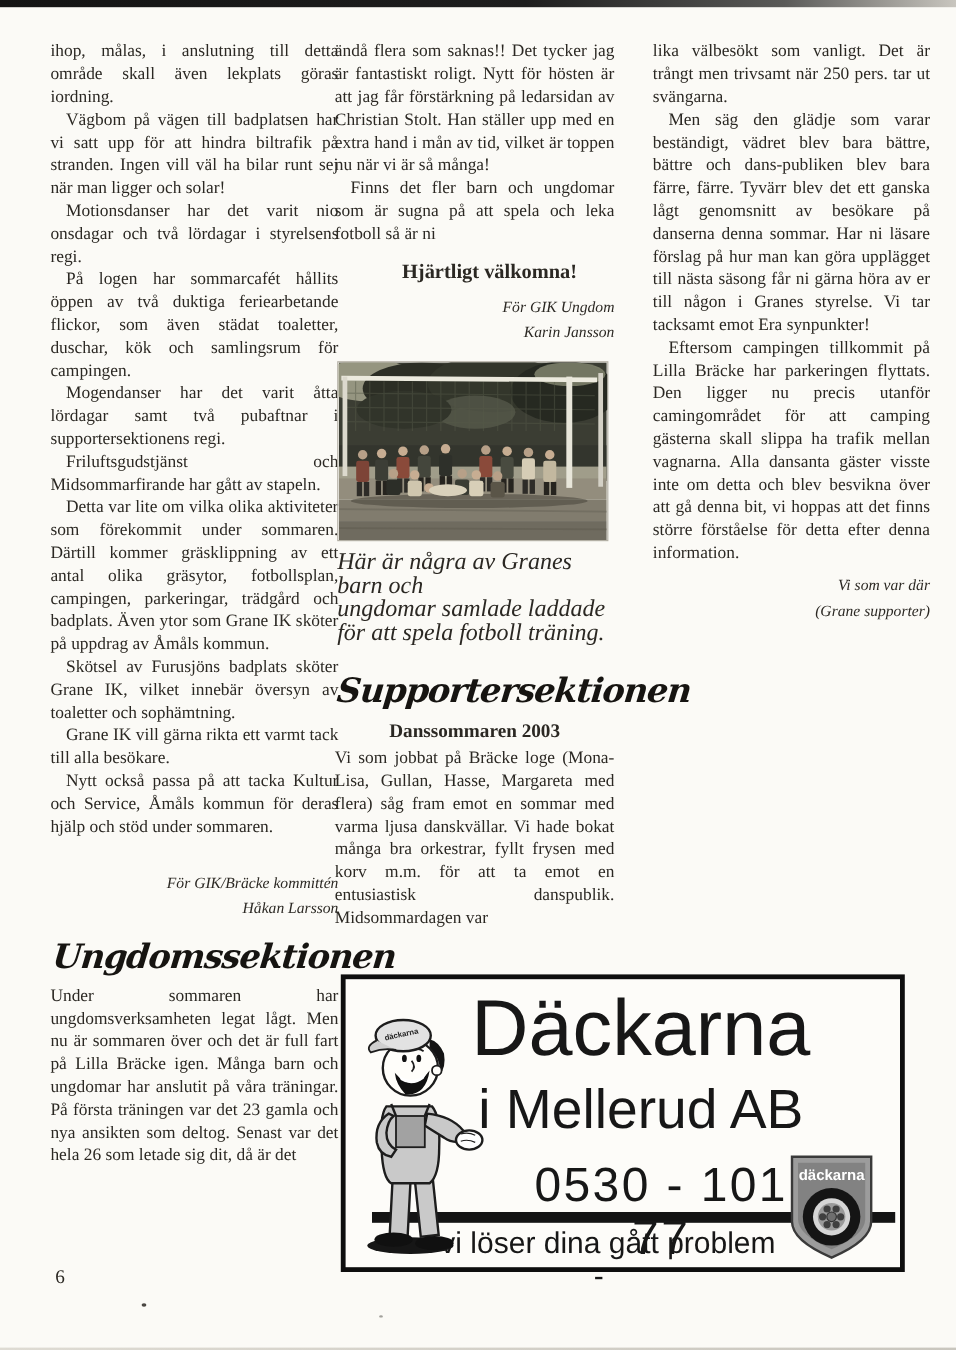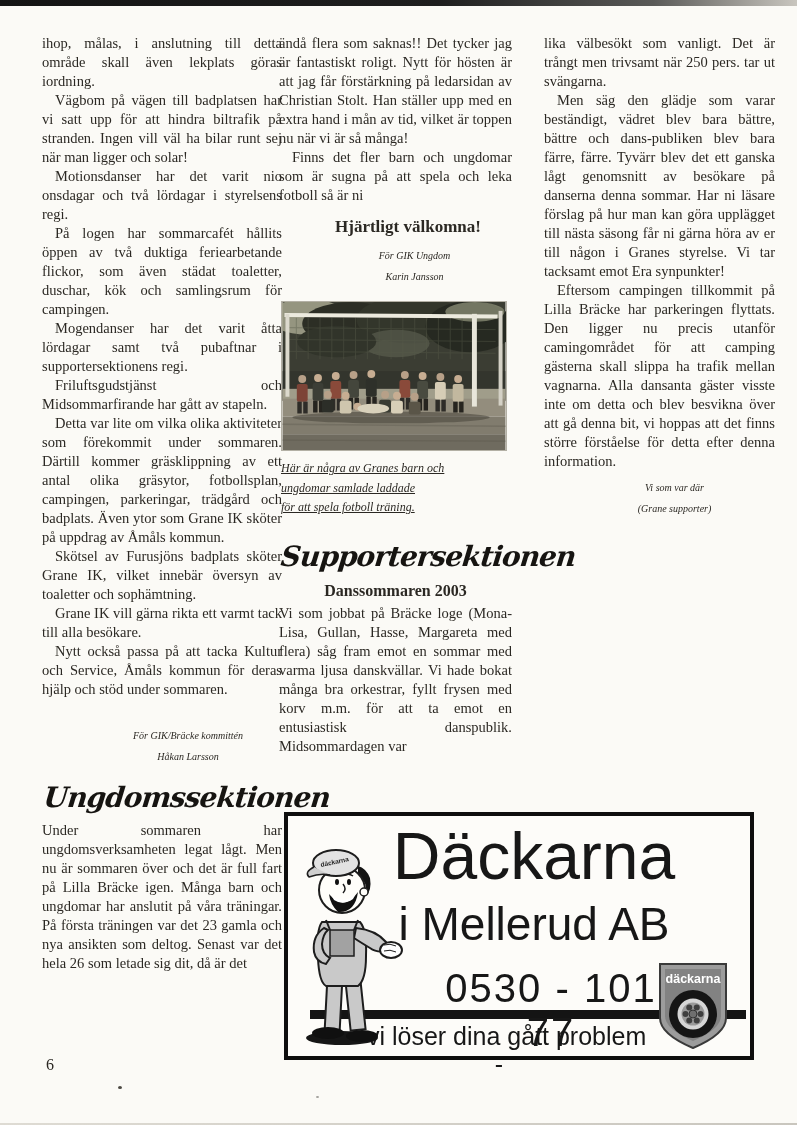--- a/index.html
+++ b/index.html
@@ -19,21 +19,21 @@
     position:absolute; bottom:0; left:0; right:0; height:2px;
     background:linear-gradient(to right,#dedbd3,#c9c6be);
   }
   .speck { position:absolute; background:#4a4742; border-radius:50%; }
   .col { position:absolute; top:34px; font-size:14.5px; line-height:19px; text-align:justify; }
   .col-left  { left:42px;  width:240px; }
   .col-mid   { left:279px; width:233px; }
   .col-right { left:544px; width:231px; }
   .body-p { margin:0; }
   .ind { text-indent:13px; }
-  .sig { font-style:italic; font-size:10px; line-height:21px; text-align:center; }
+  .sig { font-style:italic; font-size:13px; line-height:21px; text-align:right; }
   .sig-left  { margin-top:26px; padding-left:52px; }
   .sig-mid   { margin-top:9px;  padding-left:38px; }
   .sig-right { margin-top:6px;  padding-left:30px; }
   .welcome {
     margin-top:12px; padding-left:56px;
     font-weight:bold; font-size:17px; text-align:left;
   }
   .script-heading {
     font-family:"DejaVu Serif", serif;
     font-style:italic; font-weight:700;
@@ -46,22 +46,22 @@
     color:#161411;
   }
   .subheading {
     font-weight:bold; font-size:16px; line-height:22px;
     margin-top:2px; margin-bottom:2px; text-align:center;
   }
   .photo-wrap { margin:14px 0 8px 2px; width:226px; height:150px; border:1px solid #b3b0a5; }
   .photo-wrap svg { display:block; }
   .caption {
     white-space:pre-line;
-    font-style:italic; font-size:12px; line-height:19.5px;
-    text-align:left; margin-top:8px; margin-left:2px;text-decoration:underline;
+    font-style:italic; font-size:20px; line-height:19.5px;
+    text-align:left; margin-top:8px; margin-left:2px;
   }
   .page-number { position:absolute; left:46px; top:1056px; font-size:16px; }
   
   .ad {
     position:absolute; left:284px; top:812px; width:470px; height:248px;
     background:#fdfcf9; border:4px solid #0e0e0e; z-index:10;
     font-family:"Liberation Sans", sans-serif; color:#171717;
   }
   .ad-title {
     position:absolute; top:4px; left:70px; right:40px;

